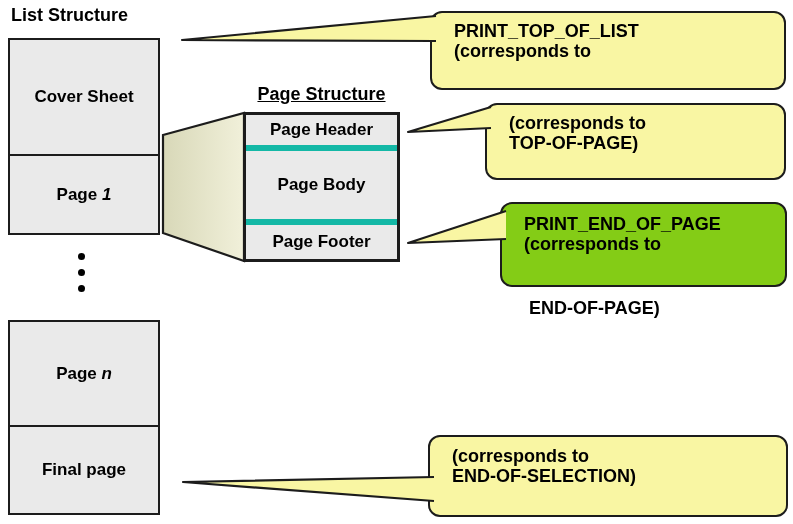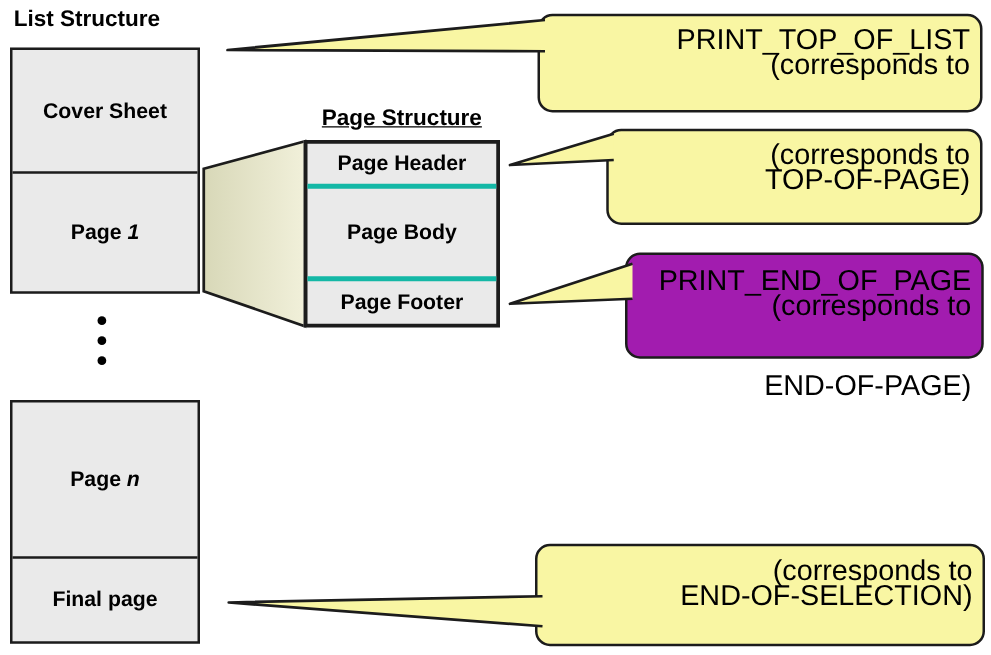--- a/index.html
+++ b/index.html
@@ -24,30 +24,30 @@
   .lbox .cell.divider{border-bottom:2px solid #1c1c1c;}
   .lbox .cell.grow{flex:1;}
   .psbox{
     z-index:2;box-sizing:border-box;border:3px solid #1c1c1c;
     display:flex;flex-direction:column;
   }
   .psbox .cell{
     box-sizing:border-box;display:flex;align-items:center;justify-content:center;
     font-size:17px;font-weight:bold;color:#000;
   }
-  .psbox .cell.divider{border-bottom:4px solid #14b8a6;}
+  .psbox .cell.divider{border-bottom:6px solid #14b8a6;}
   .psbox .cell.grow{flex:1;}
   .it{font-style:italic;}
   .ps-title-wrap{z-index:2;text-align:center;text-decoration:underline;}
   .dots{z-index:2;display:flex;flex-direction:column;gap:9px;}
   .dot{width:7px;height:7px;border-radius:50%;background:#000;}
   .callout{
     z-index:3;box-sizing:border-box;border:2.4px solid #1c1c1c;border-radius:12px;
-    padding:8px 8px 6px 22px;font-size:23px;font-weight:normal;color:#000;
-    line-height:20px;white-space:nowrap;text-align:right;
+    padding:8px 8px 6px 22px;font-size:18px;font-weight:bold;color:#000;
+    line-height:20px;white-space:nowrap;
   }
   #overlay{z-index:4;}
 </style>
 </head>
 <body>
 
 <div id="canvas">
 
   <svg id="underlay" class="layer">
     <defs>
@@ -55,36 +55,36 @@
         <stop offset="0" stop-color="#d8d8b8"></stop>
         <stop offset="1" stop-color="#f1f0da"></stop>
       </linearGradient>
     </defs>
     <polygon points="163,135 244,113 244,261 163,233" fill="url(#trapGrad)" stroke="#1c1c1c" stroke-width="2.2"></polygon>
   </svg>
 
   <div class="abs diagram-title" style="left:11px;top:5px;">List Structure</div>
 
   <div class="abs lbox" style="left: 8px; top: 38px; width: 152px; height: 197px; background: rgb(234, 234, 234);">
-    <div class="cell divider" style="height:99px;align-items:center;">
+    <div class="cell divider" style="height:116px;align-items:center;">
       <span>Cover Sheet</span>
     </div>
     <div class="cell grow">
       <span><span>Page </span><span class="it">1</span></span>
     </div>
   </div>
 
   <div class="abs dots" style="left:78px;top:253px;">
     <div class="dot"></div>
     <div class="dot"></div>
     <div class="dot"></div>
   </div>
 
   <div class="abs lbox" style="left: 8px; top: 320px; width: 152px; height: 195px; background: rgb(234, 234, 234);">
-    <div class="cell divider" style="height:125px;">
+    <div class="cell divider" style="height:105px;">
       <span><span>Page </span><span class="it">n</span></span>
     </div>
     <div class="cell grow">
       <span>Final page</span>
     </div>
   </div>
 
   <div class="abs diagram-title ps-title-wrap" style="left:243px;top:84px;width:157px;">Page Structure</div>
 
   <div class="abs psbox" style="left: 243px; top: 112px; width: 157px; height: 150px; background: rgb(234, 234, 234);">
@@ -102,21 +102,21 @@
   <div class="abs callout" style="left: 430px; top: 11px; width: 356px; height: 79px; background: rgb(249, 246, 163);">
     <div>PRINT_TOP_OF_LIST</div>
     <div>(corresponds to</div>
   </div>
 
   <div class="abs callout" style="left: 485px; top: 103px; width: 301px; height: 77px; background: rgb(249, 246, 163);">
     <div>(corresponds to</div>
     <div>TOP-OF-PAGE)</div>
   </div>
 
-  <div class="abs callout" style="left: 500px; top: 202px; width: 287px; height: 85px; padding-top: 10px; background: #a21caf;">
+  <div class="abs callout" style="left: 500px; top: 202px; width: 287px; height: 85px; padding-top: 10px; background: #84cc16;">
     <div>PRINT_END_OF_PAGE</div>
     <div>(corresponds to</div>
     <div style="padding-left:5px;margin-top:44px;">END-OF-PAGE)</div>
   </div>
 
   <div class="abs callout" style="left: 428px; top: 435px; width: 360px; height: 82px; padding-top: 9px; background: rgb(249, 246, 163);">
     <div>(corresponds to</div>
     <div>END-OF-SELECTION)</div>
   </div>
 

